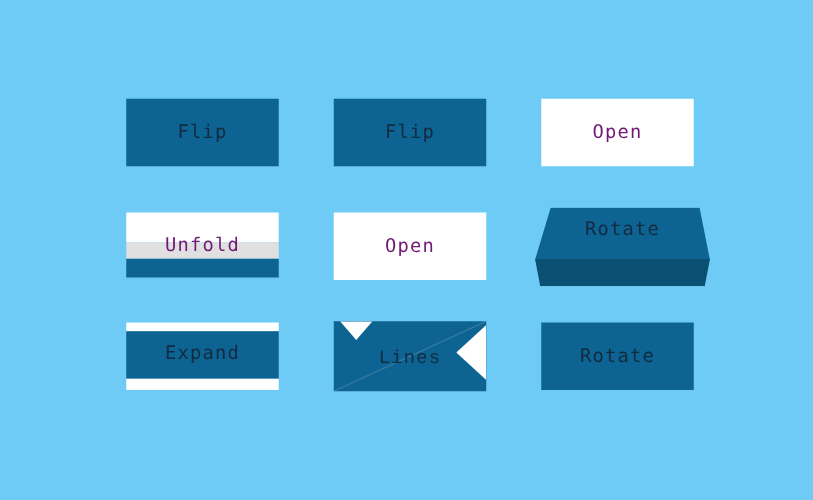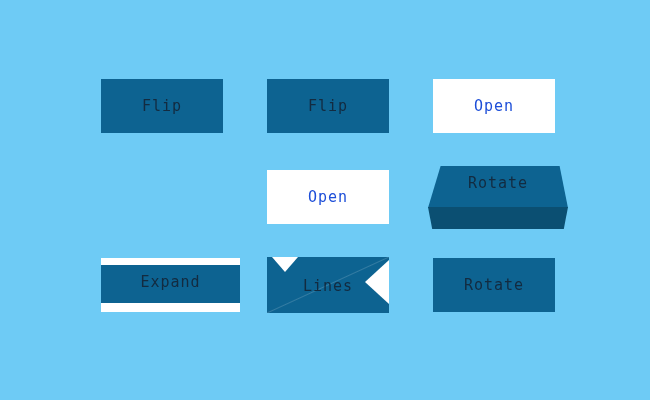--- a/index.html
+++ b/index.html
@@ -38,21 +38,21 @@
     top: 50%;
     transform: translateY(-50%);
     text-align: center;
     font-size: 15px;
     letter-spacing: 1px;
     line-height: 1;
     white-space: nowrap;
   }
 
   .label.on-blue  { color: #132b40; }
-  .label.on-white { color: #1d4ed8; }
+  .label.on-white { color: #701a75; }
 
   
   #card-flip  { left: 101px; top: 79px; }
   #card-doors { left: 267px; top: 79px; }
   #card-open  { left: 433px; top: 79px; background: #ffffff; }
 
   
   #card-unfold { left: 101px; top: 170px; height: 58px; background: transparent; }
   #card-unfold .band-white { position: absolute; left: 0; right: 0; top: 0;    height: 24px; background: #ffffff; }
   #card-unfold .band-grey  { position: absolute; left: 0; right: 0; top: 24px; height: 13px; background: #e0e0e0; }
@@ -78,28 +78,28 @@
   #card-rotate3d .face-front {
     position: absolute;
     left: 0; top: 41px;
     width: 140px; height: 22px;
     background: #0b4f72;
     clip-path: polygon(0% 0%, 100% 0%, 97% 100%, 3% 100%);
   }
   #card-rotate3d .label { top: 10px; transform: none; }
 
   
-  #card-expand { left: 101px; top: 258px; width: 122px; height: 55px; background: transparent; padding-left: 17px; }
+  #card-expand { left: 101px; top: 258px; width: 122px; height: 55px; background: transparent; }
   #card-expand .strip-top    { position: absolute; left: 0; right: 0; top: 0;    height: 7px;  background: #ffffff; }
   #card-expand .bar-blue     { position: absolute; left: 0; right: 0; top: 7px;  height: 38px; background: #0d6391; }
   #card-expand .strip-bottom { position: absolute; left: 0; right: 0; top: 45px; height: 9px;  background: #ffffff; }
   #card-expand .label { top: 17px; transform: none; }
 
   
-  #card-lines { left: 267px; top: 257px; width: 122px; height: 56px; background: transparent; }
+  #card-lines { left: 267px; top: 257px; width: 122px; height: 56px; background: transparent; font-family: Liberation Mono, monospace; }
   #card-lines .plate {
     position: absolute; inset: 0;
     background: #0d6391;
   }
   #card-lines .notch-tl {
     position: absolute;
     left: 5px; top: 0;
     width: 26px; height: 15px;
     background: #ffffff;
     clip-path: polygon(0% 0%, 100% 0%, 50% 100%);
@@ -134,20 +134,26 @@
   </div>
 
   <div class="card plain" id="card-doors">
     <div class="label on-blue">Flip</div>
   </div>
 
   <div class="card" id="card-open">
     <div class="label on-white">Open</div>
   </div>
 
+  <div class="card" id="card-unfold">
+    <div class="band-white"></div>
+    <div class="band-grey"></div>
+    <div class="band-blue"></div>
+    <div class="label on-white">Unfold</div>
+  </div>
 
   <div class="card" id="card-waves">
     <div class="label on-white">Open</div>
   </div>
 
   <div class="card" id="card-rotate3d">
     <div class="face-top"></div>
     <div class="face-front"></div>
     <div class="label on-blue">Rotate</div>
   </div>

